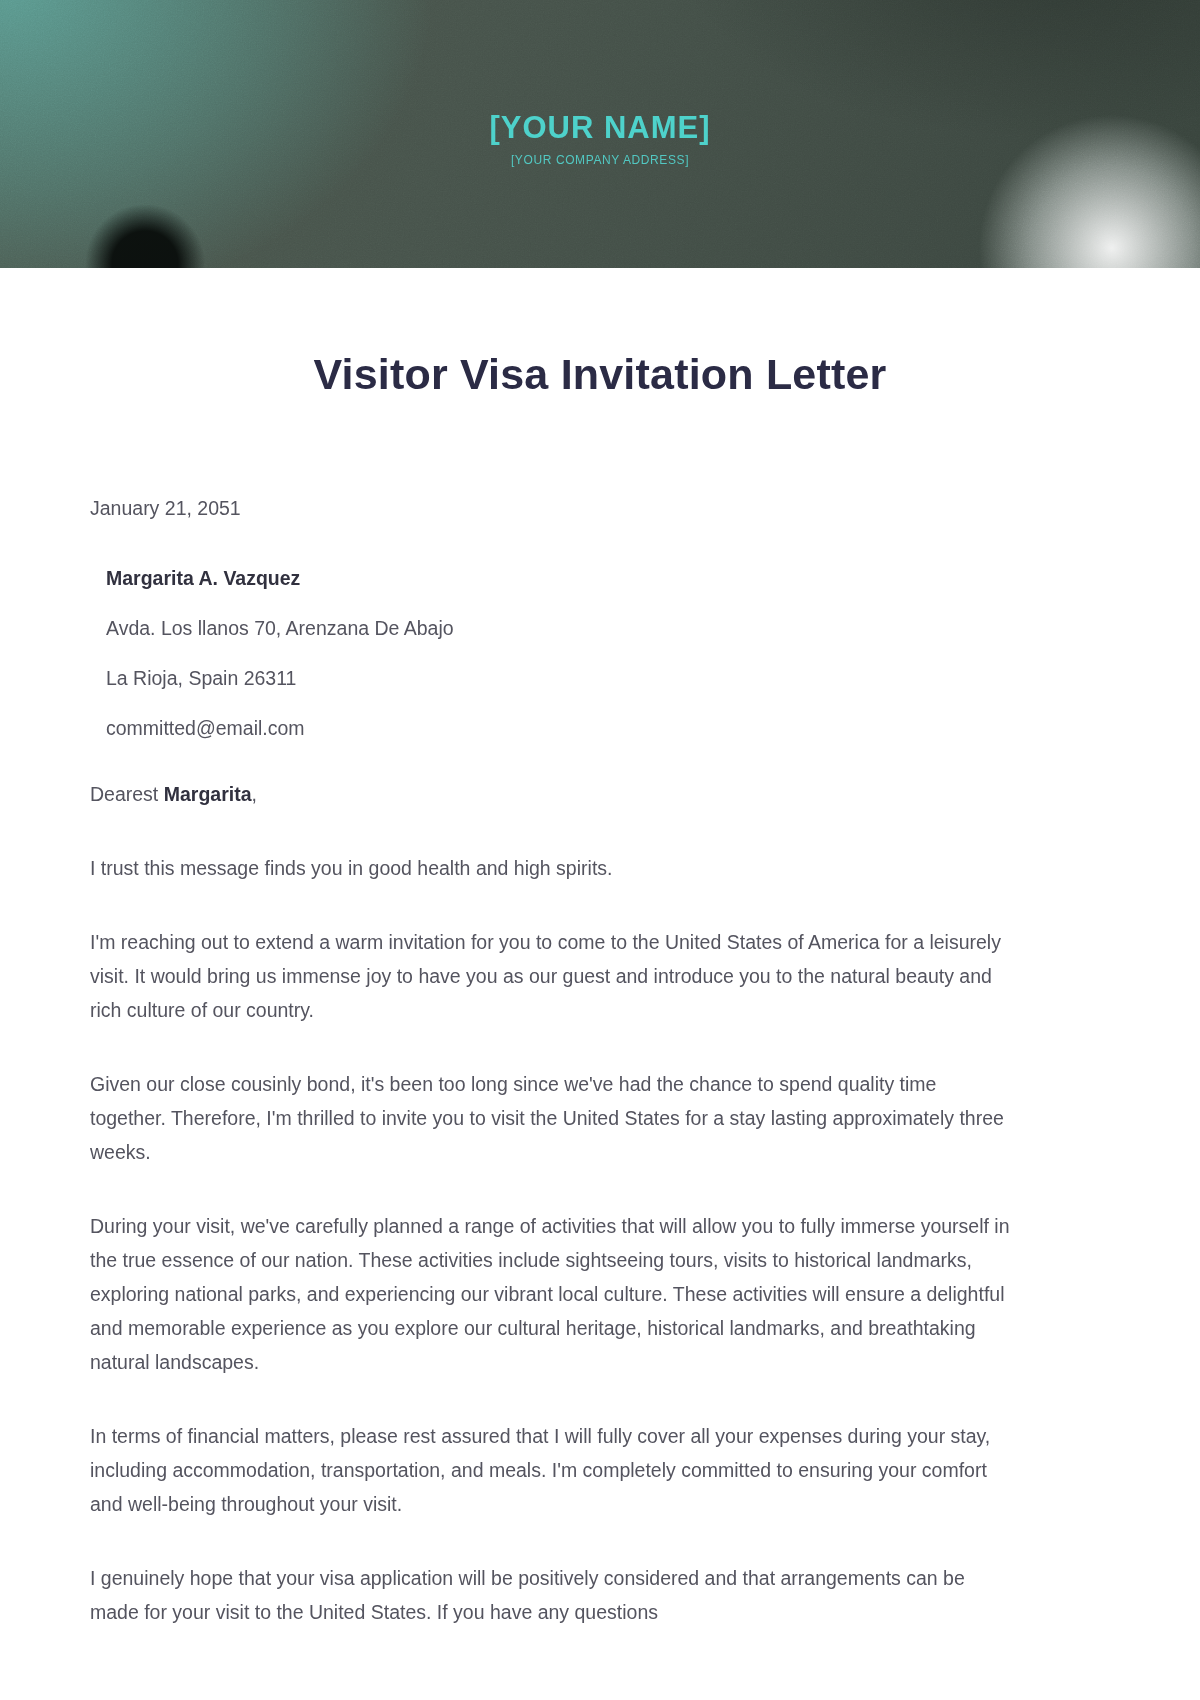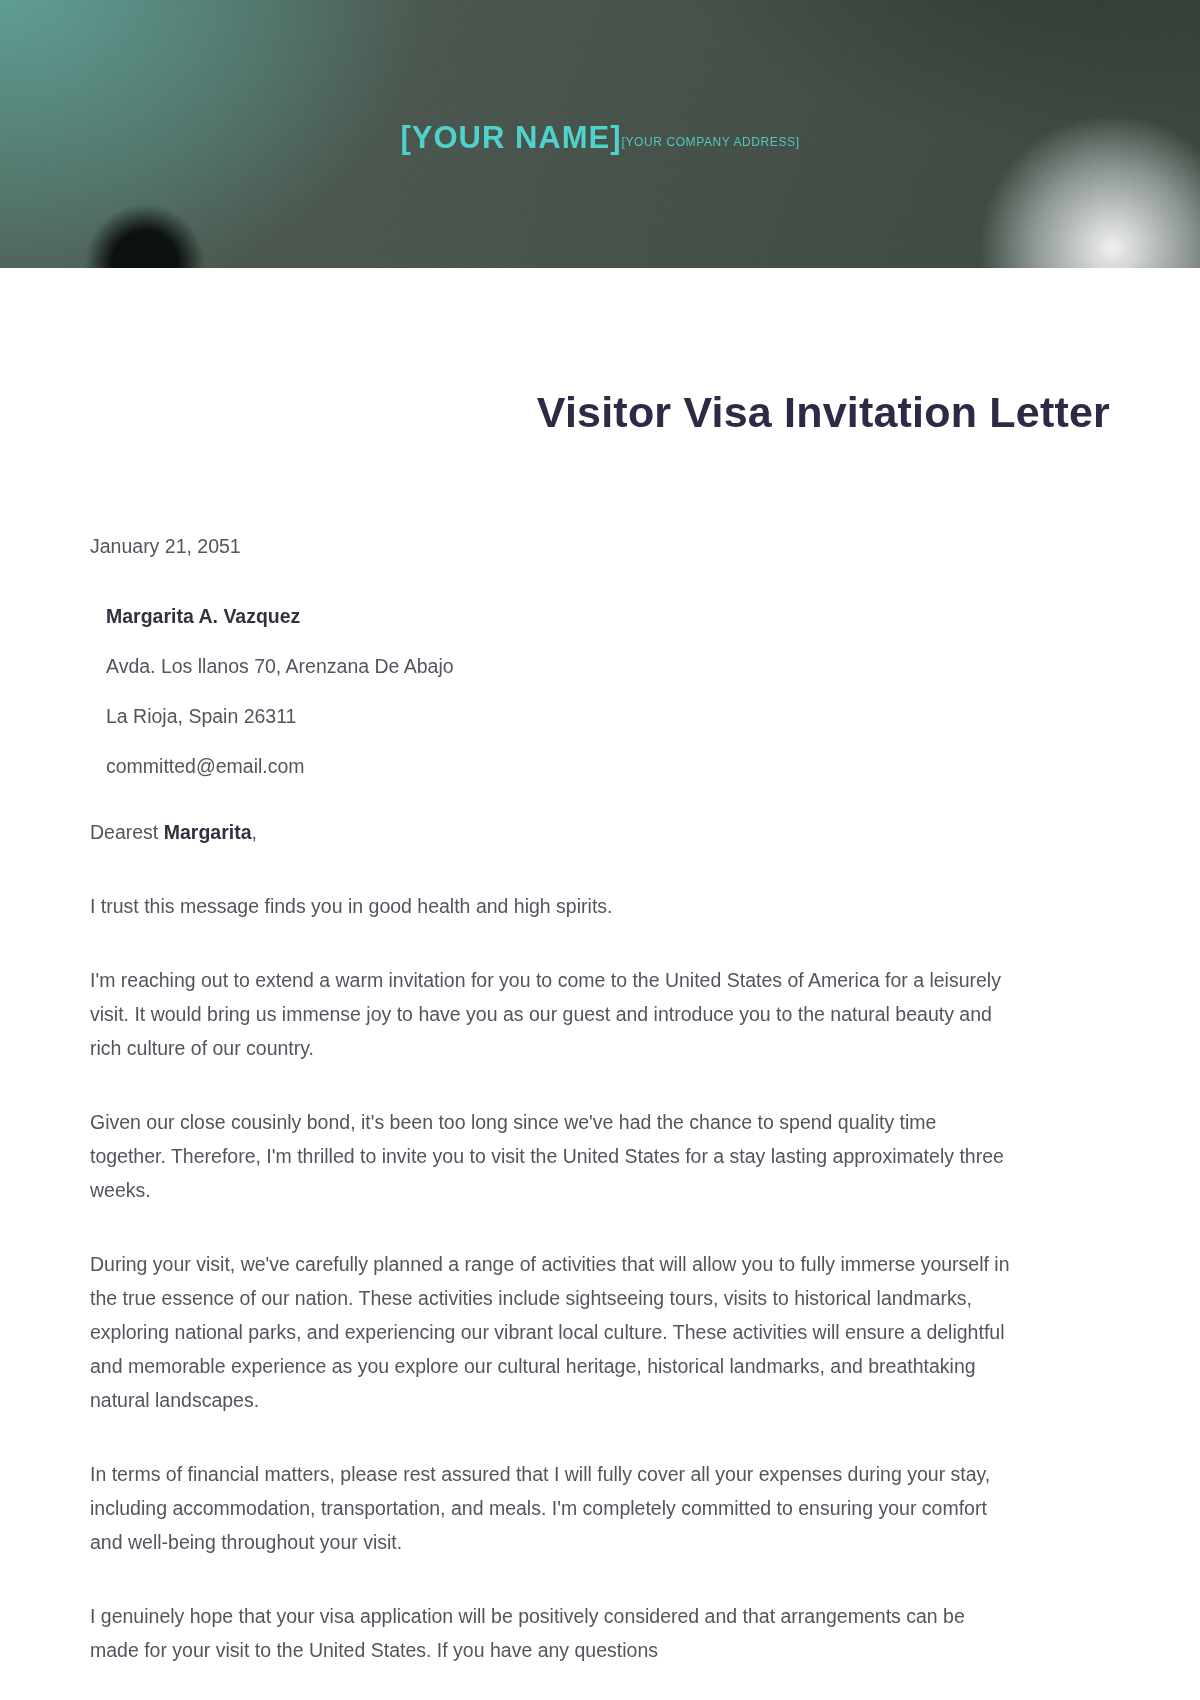--- a/index.html
+++ b/index.html
@@ -20,21 +20,21 @@
       radial-gradient(ellipse 520px 270px at 1040px -50px, rgba(22,28,24,0.35) 0%, rgba(22,28,24,0) 70%),
       linear-gradient(108deg, #4c594f 0%, #47534b 38%, #3f4a43 76%, #38433c 100%);
   }
   .hero-noise {
     position: absolute; inset: 0;
     mix-blend-mode: overlay;
     pointer-events: none;
   }
   .hero-text {
     position: absolute; inset: 0;
-    display: flex; 
+    display: flex; flex-direction: column;
     align-items: center; justify-content: center;
     padding-top: 8px;
     text-align: center;
   }
   .hero-name {
     font-size: 31px; font-weight: 700;
     letter-spacing: 1px;
     color: #4ed2cb;
   }
   .hero-address {
@@ -45,22 +45,22 @@
   }
 
   
   .letter {
     padding: 0 90px;
     color: #54545f;
     font-size: 19.5px;
     line-height: 34px;
   }
   .letter-title {
-    margin-top: 119px;
-    text-align: right;
+    margin-top: 81px;
+    text-align: center;
     font-size: 43px;
     line-height: 50px;
     font-weight: 700;
     letter-spacing: 0.2px;
     color: #2b2b45;
   }
   .date-line { margin-top: 92px; }
   .recipient { margin-top: 36px; }
   .recipient p { margin: 16px; }
   .recipient-name { font-weight: 700; color: #31313f; }

